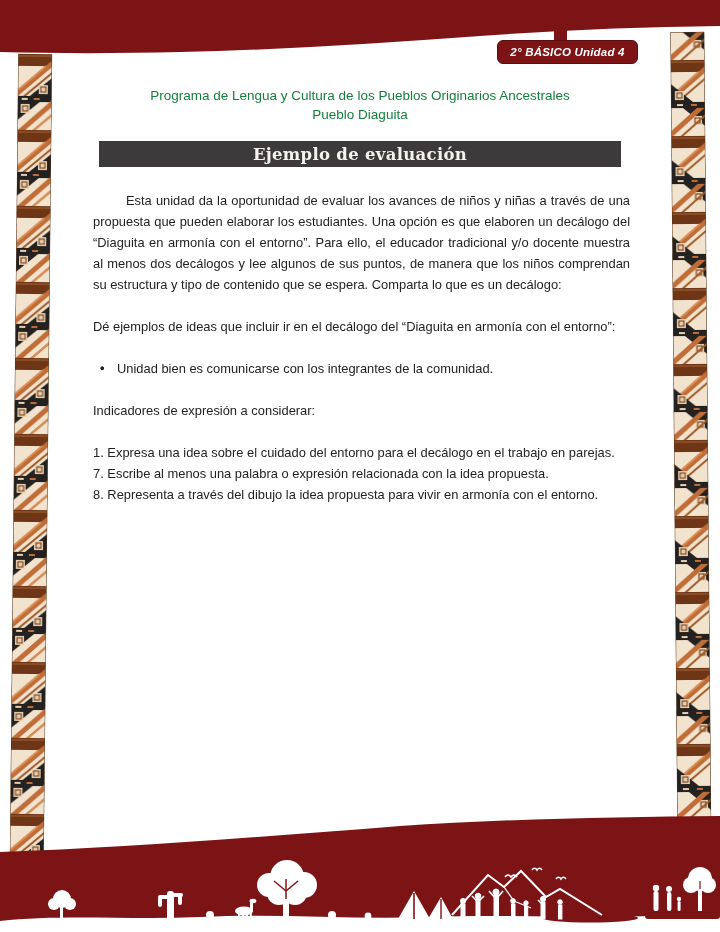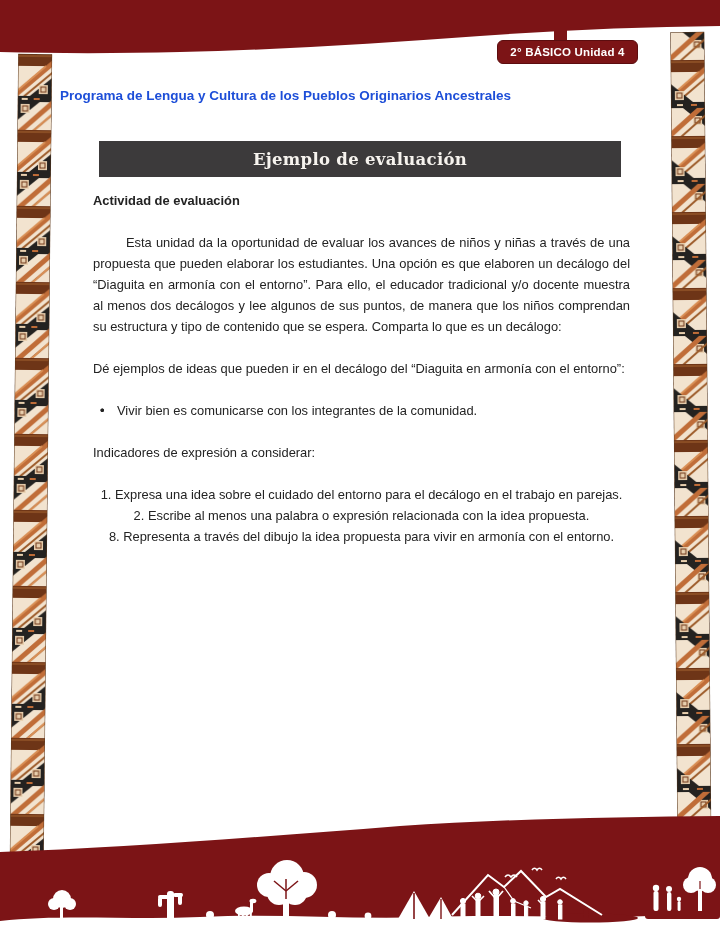--- a/index.html
+++ b/index.html
@@ -12,52 +12,52 @@
   html,body{width:720px;height:932px;}
   body{
     position:relative;background:#ffffff;overflow:hidden;
     font-family:"Liberation Sans",sans-serif;color:var(--body-text);
   }
   .top-band{position:absolute;left:0;top:0;width:720px;height:60px;}
   .unit-badge{
     position:absolute;left:497px;top:40px;width:141px;height:24px;
     background:var(--brand-red);border:1px solid #5c0d0f;border-radius:6px;
     color:#ffffff;font-size:11.5px;font-weight:600;letter-spacing:.2px;
-    display:flex;align-items:center;justify-content:center;z-index:3;
+    display:flex;align-items:center;justify-content:center;z-index:3;font-style:italic;
   }
   .badge-stem{
     position:absolute;left:554px;top:28px;width:13px;height:16px;
     background:var(--brand-red);z-index:2;
   }
   .side-border{position:absolute;z-index:1;}
   .side-border.left{left:14px;top:54px;width:34px;height:800px;transform:rotate(.6deg);}
   .side-border.right{left:674px;top:32px;width:34px;height:842px;transform:rotate(-.5deg);}
   .title-block{
-    position:absolute;left:60px;top:86px;width:600px;
-    font-size:13.5px;font-weight:bold;line-height:19px;color:#1d4ed8;z-index:2;
+    position:absolute;left:60px;top:86px;width:600px;text-align:center;
+    font-size:13.5px;font-weight:normal;line-height:19px;color:#15803d;z-index:2;
   }
   .banner{
-    position:absolute;left:99px;top:141px;width:522px;height:36px;
+    position:absolute;left:99px;top:141px;width:522px;height:26px;
     background:var(--banner-bg);z-index:2;
     display:flex;align-items:center;justify-content:center;
     font-family:"DejaVu Serif","Liberation Serif",serif;font-weight:bold;
     font-size:16.5px;color:var(--banner-text);letter-spacing:.3px;
   }
   .content{
     position:absolute;left:93px;top:190px;width:537px;z-index:2;
     font-size:12.9px;line-height:21px;text-align:justify;
   }
   .content h3{font-size:12.9px;font-weight:bold;margin:0 0 21px 0;text-align:left;}
   .content p{margin:0 0 21px 0;}
   .content p.intro{text-indent:33px;}
   .content p.left{text-align:left;}
   .bullet-list{list-style:none;margin:0 0 21px 0;text-align:left;}
   .bullet-list li{position:relative;padding-left:24px;line-height:21px;}
   .bullet-list .bullet{position:absolute;left:7px;top:0;}
-  .indicator-list{text-align:center;}
+  .indicator-list{text-align:left;}
   .indicator-list .indicator{line-height:21px;}
   .footer-art{position:absolute;left:0;bottom:0;width:720px;height:117px;z-index:4;}
 </style>
 </head>
 <body>
 
 <svg class="top-band" viewBox="0 0 720 60" aria-hidden="true">
   <path d="M0,0 H720 V26 C640,27 560,30 480,36 C380,43 280,50 180,52 C120,53.5 55,53.5 0,52 Z" fill="#7c1416"></path>
 </svg>
 <div class="badge-stem"></div>
@@ -116,43 +116,43 @@
       <rect x="0" y="70" width="34" height="6" fill="#242220"></rect>
       <rect x="6" y="72" width="6" height="2" fill="#e8cfae"></rect>
       <rect x="20" y="72" width="6" height="2" fill="#c06d38"></rect>
     </pattern>
   </defs>
   <rect x="0" y="0" width="34" height="842" fill="url(#tileR)" stroke="#59371c" stroke-width="1"></rect>
 </svg>
 
 <div class="title-block">
   <div>Programa de Lengua y Cultura de los Pueblos Originarios Ancestrales</div>
+  <div>Pueblo Diaguita</div>
 </div>
 
 <div class="banner">
   <span>Ejemplo de evaluación</span>
 </div>
 
 <div class="content">
-  <h3>Actividad de evaluación</h3>
   <p class="intro">Esta unidad da la oportunidad de evaluar los avances de niños y niñas a través de una propuesta que pueden elaborar los estudiantes. Una opción es que elaboren un decálogo del “Diaguita en armonía con el entorno”. Para ello, el educador tradicional y/o docente muestra al menos dos decálogos y lee algunos de sus puntos, de manera que los niños comprendan su estructura y tipo de contenido que se espera. Comparta lo que es un decálogo:</p>
-  <p class="left">Dé ejemplos de ideas que pueden ir en el decálogo del “Diaguita en armonía con el entorno”:</p>
+  <p class="left">Dé ejemplos de ideas que incluir ir en el decálogo del “Diaguita en armonía con el entorno”:</p>
   <ul class="bullet-list">
     <li>
       <span class="bullet">•</span>
     </li>
     <li>
       <span class="bullet">•</span>
-      <span>Vivir bien es comunicarse con los integrantes de la comunidad.</span>
+      <span>Unidad bien es comunicarse con los integrantes de la comunidad.</span>
     </li>
   </ul>
   <p class="left">Indicadores de expresión a considerar:</p>
   <div class="indicator-list">
     <div class="indicator">1. Expresa una idea sobre el cuidado del entorno para el decálogo en el trabajo en parejas.</div>
-    <div class="indicator">2. Escribe al menos una palabra o expresión relacionada con la idea propuesta.</div>
+    <div class="indicator">7. Escribe al menos una palabra o expresión relacionada con la idea propuesta.</div>
     <div class="indicator">8. Representa a través del dibujo la idea propuesta para vivir en armonía con el entorno.</div>
   </div>
 </div>
 
 <svg class="footer-art" viewBox="0 0 720 117" aria-hidden="true">
 
   <path d="M0,37 C120,33 260,22 400,11 C500,4 620,2 720,1 L720,117 L0,117 Z" fill="#7c1416"></path>
 
   <path d="M0,117 L0,106 C60,99 130,105 200,102 C280,98 350,105 430,102 C510,99 580,104 650,101 C680,100 700,101 720,100 L720,117 Z" fill="#ffffff"></path>
 

